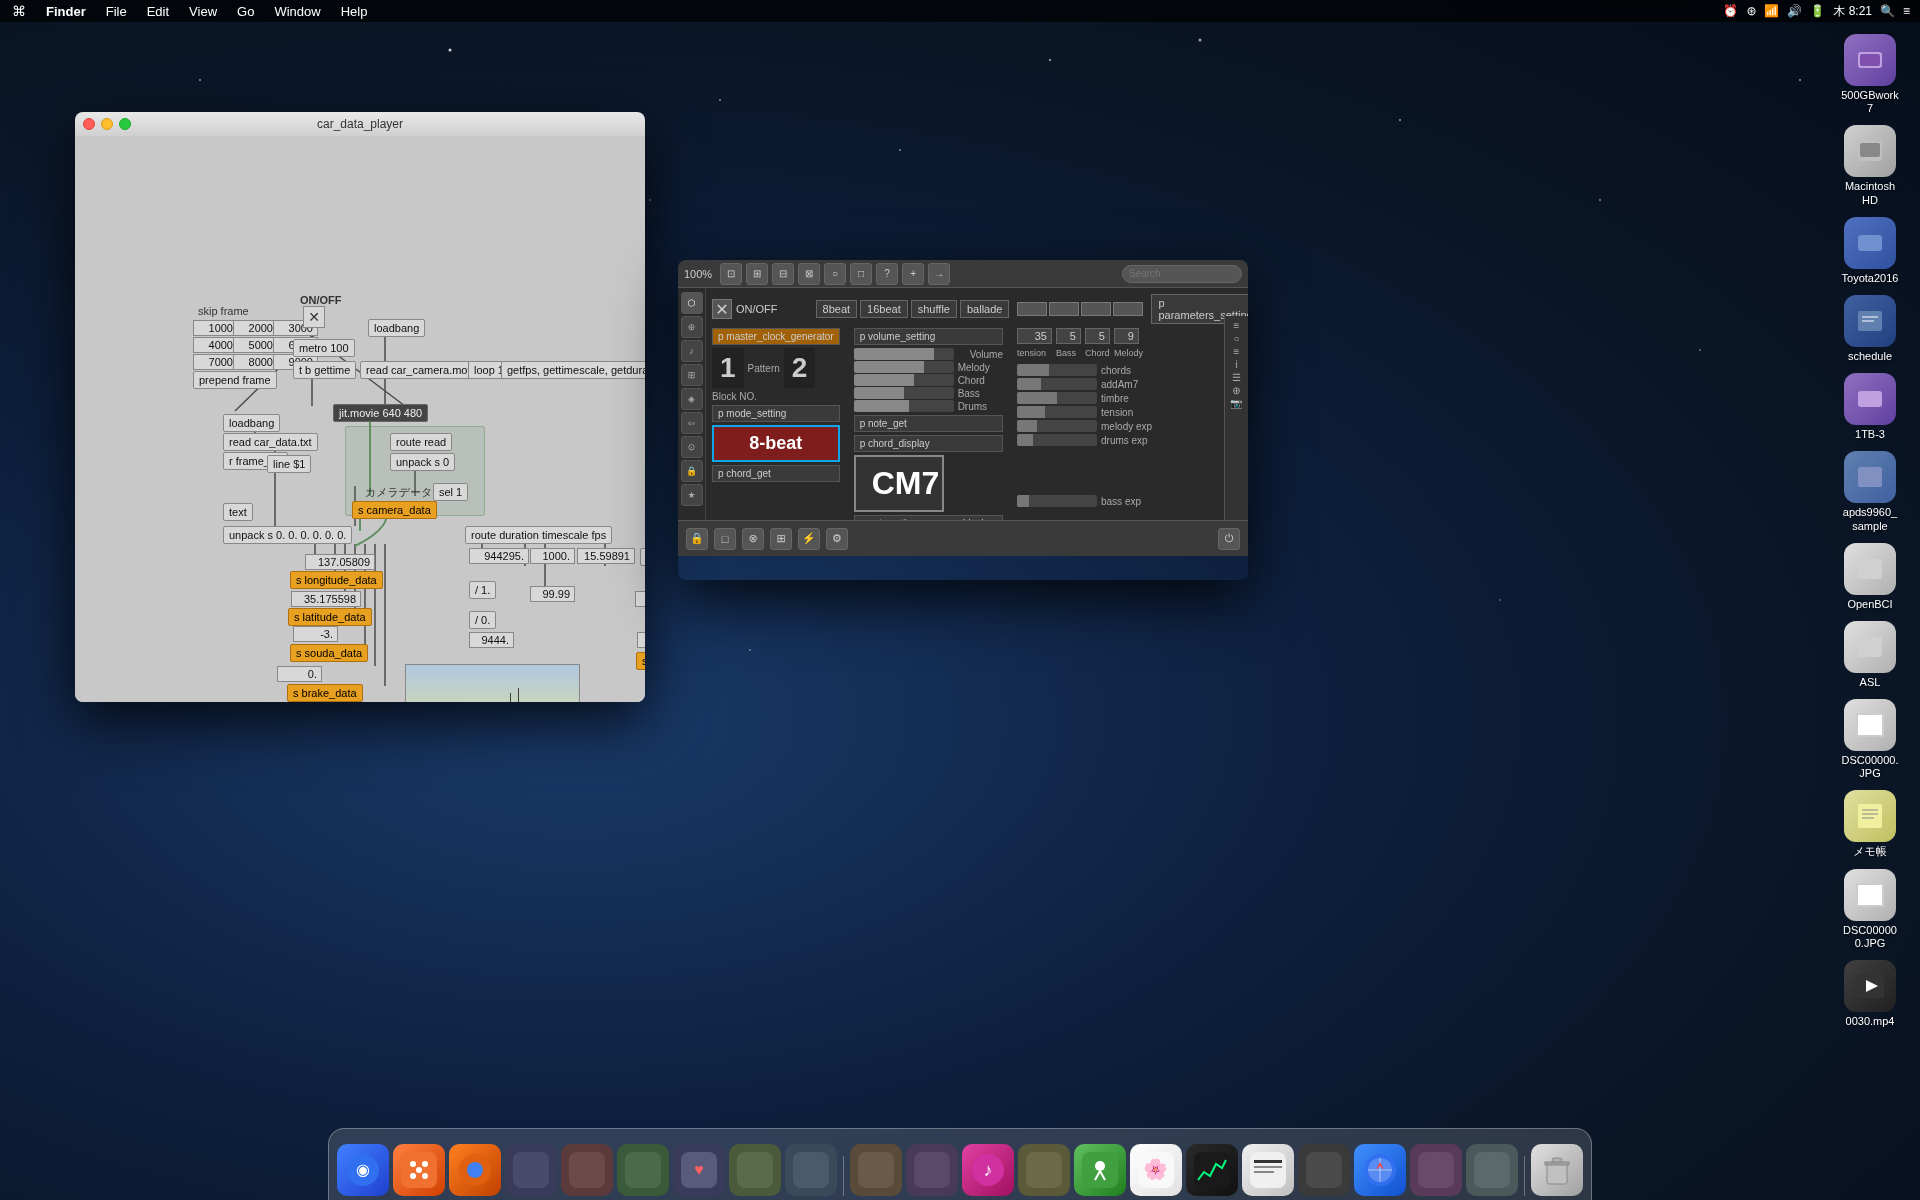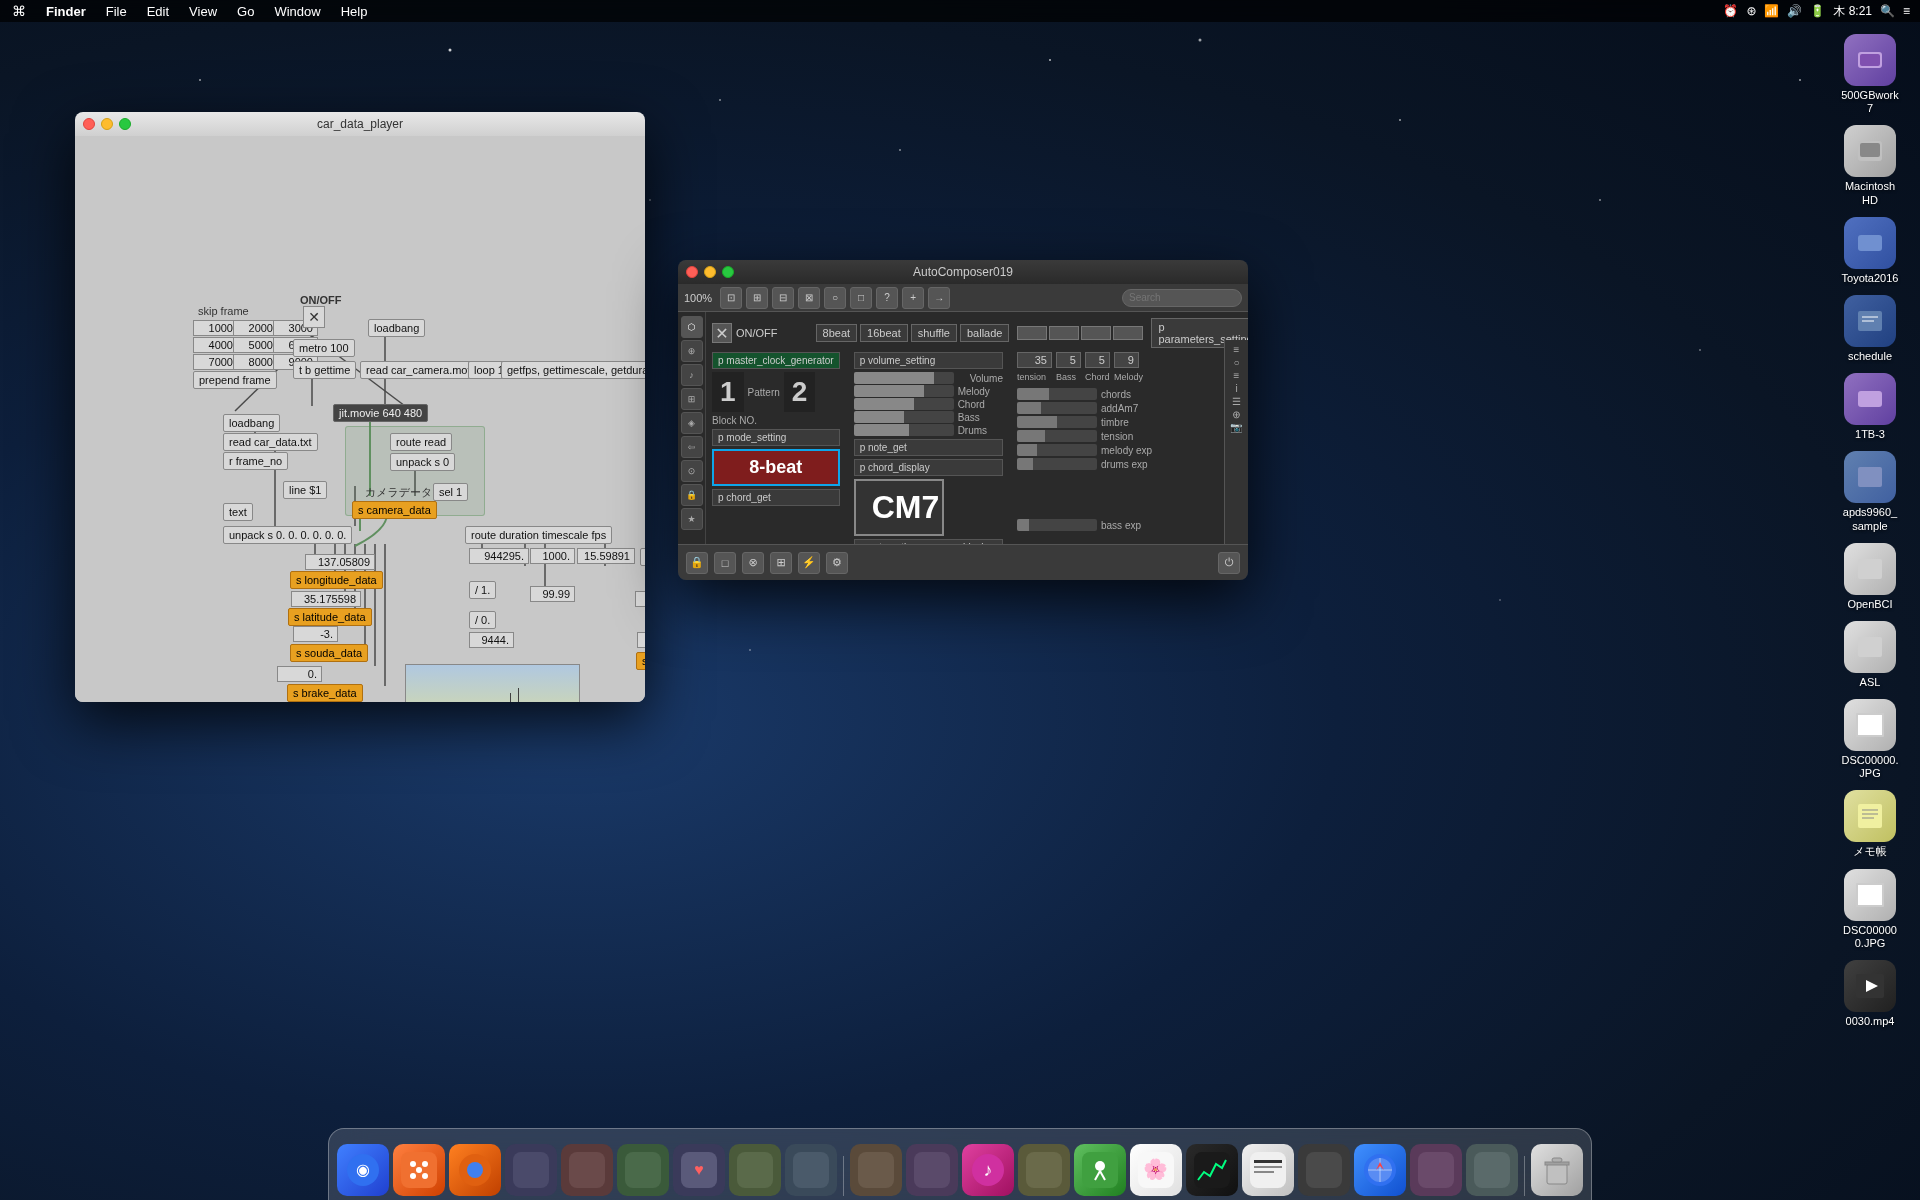--- a/index.html
+++ b/index.html
@@ -625,21 +625,21 @@
         <div class="max-box" style="left:358px; top:347px;">sel 1</div>
 
         <div class="max-box orange" style="left:277px; top:365px;">s camera_data</div>
 
         <div class="max-box" style="left:148px; top:278px;">loadbang</div>
 
         <div class="max-box" style="left:148px; top:297px;">read car_data.txt</div>
 
         <div class="max-box" style="left:148px; top:316px;">r frame_no</div>
 
-        <div class="max-box" style="left:192px; top:345px;margin-left:16px;">line $1</div>
+        <div class="max-box" style="left:192px; top:319px;">line $1</div>
 
         <div class="max-box" style="left:148px; top:367px;">text</div>
 
         <div class="max-box" style="left:148px; top:390px;">unpack s 0. 0. 0. 0. 0. 0.</div>
 
         <div class="max-box" style="left:390px; top:390px;">route duration timescale fps</div>
 
         <div class="max-numbox" style="left:230px; top:418px; width:70px;">137.05809</div>
         <div class="max-box orange" style="left:215px; top:435px;">s longitude_data</div>
 
@@ -680,26 +680,20 @@
 
           <div style="position:absolute;top:25%;left:60%;width:1px;height:40%;background:#404040;"></div>
           <div style="position:absolute;top:20%;left:65%;width:1px;height:45%;background:#404040;"></div>
         </div>
 
       </div>
     </div>
   </div>
 
   <div class="window composer-window" style="width:570px; height:320px;">
-    <div class="window-titlebar dark">
-      <div class="traffic-light tl-red"></div>
-      <div class="traffic-light tl-yellow"></div>
-      <div class="traffic-light tl-green"></div>
-      <span class="window-title dark-text">AutoComposer019</span>
-    </div>
 
     <div class="composer-toolbar">
       <span class="zoom-display">100%</span>
       <div class="composer-toolbar-btn">⊡</div>
       <div class="composer-toolbar-btn">⊞</div>
       <div class="composer-toolbar-btn">⊟</div>
       <div class="composer-toolbar-btn">⊠</div>
       <div class="composer-toolbar-btn">○</div>
       <div class="composer-toolbar-btn">□</div>
       <div class="composer-toolbar-btn">?</div>
@@ -744,21 +738,21 @@
             <div style="width:30px;height:14px;background:#555;border:1px solid #777;"></div>
             <div style="width:30px;height:14px;background:#555;border:1px solid #777;"></div>
           </div>
 
           <div style="background:#3a3a3a;border:1px solid #666;color:#ccc;font-size:11px;padding:2px 6px;margin-left:auto;">p parameters_setting</div>
         </div>
 
         <div style="display:flex; gap:6px; align-items:flex-start;">
 
           <div style="display:flex; flex-direction:column; gap:3px;">
-            <div style="background:#14532d;border:1px solid #555;color:#ccc;font-size:10px;padding:2px 5px;">p master_clock_generator</div>
+            <div style="background:#a16207;border:1px solid #555;color:#ccc;font-size:10px;padding:2px 5px;">p master_clock_generator</div>
 
             <div style="display:flex; gap:4px; align-items:center;">
               <span style="color:#ccc;font-size:28px;font-weight:bold;background:#222;padding:4px 8px;">1</span>
               <span style="color:#aaa;font-size:10px;">Pattern</span>
               <span style="color:#ccc;font-size:28px;font-weight:bold;background:#222;padding:4px 8px;">2</span>
             </div>
             <span style="color:#aaa;font-size:10px;">Block NO.</span>
 
             <div style="background:#3a3a3a;border:1px solid #555;color:#ccc;font-size:10px;padding:2px 5px;">p mode_setting</div>
 

